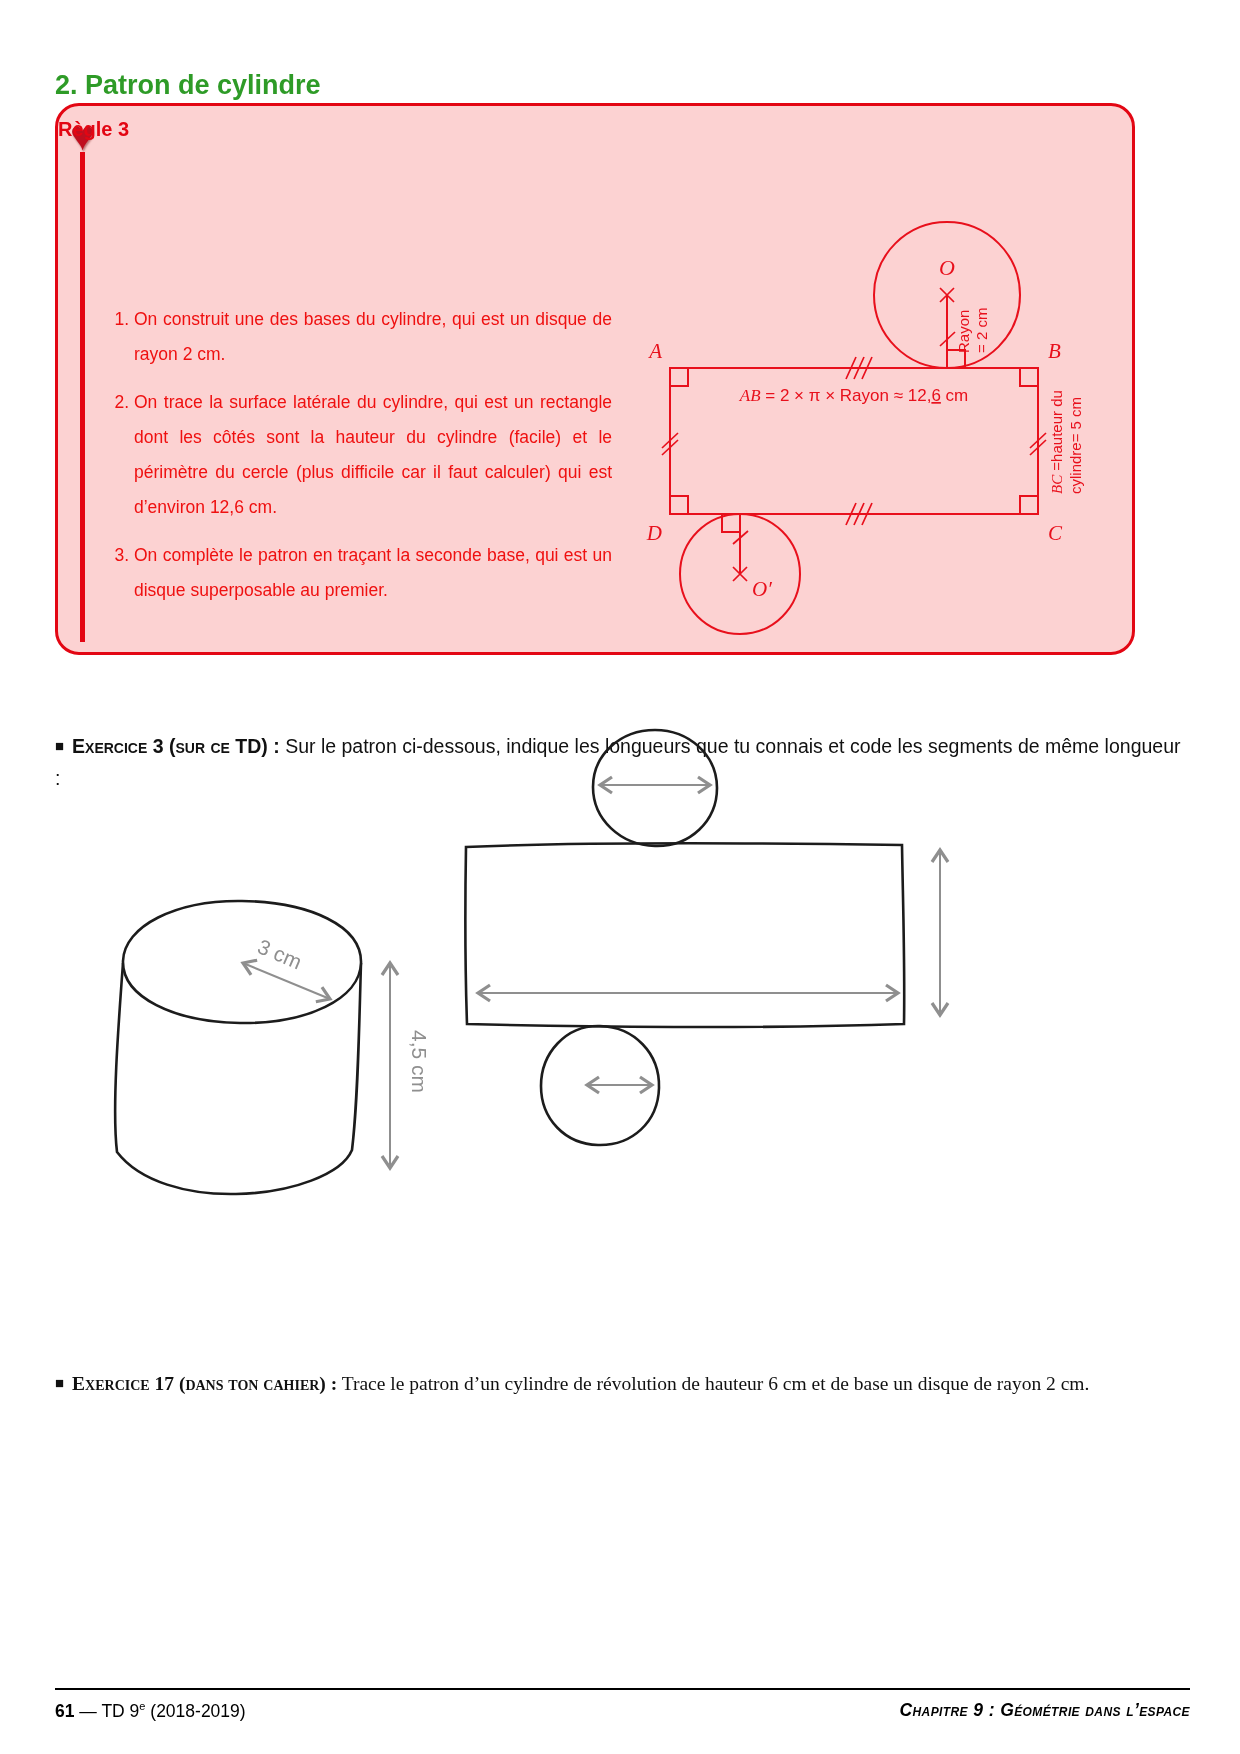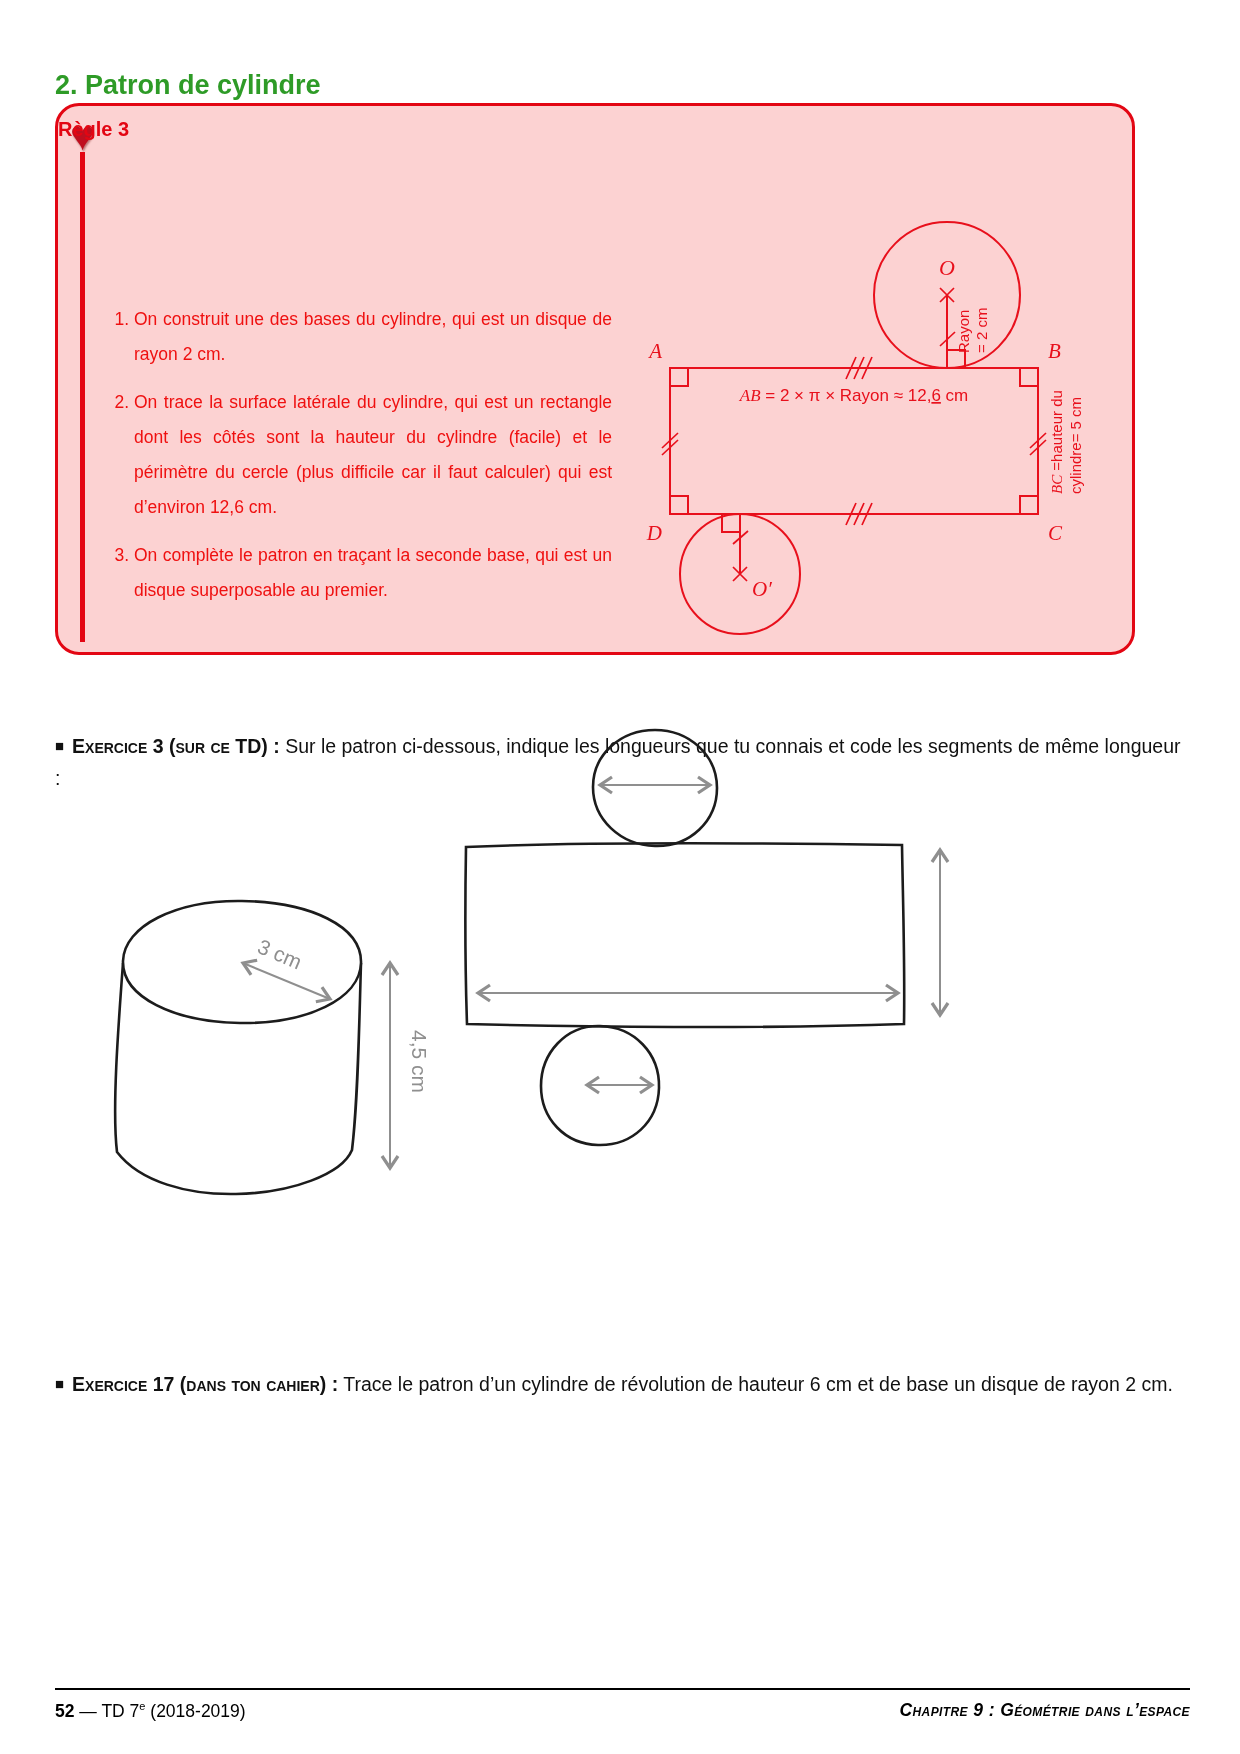--- a/index.html
+++ b/index.html
@@ -22,21 +22,21 @@
   .rule-steps li{margin-bottom:13px;text-align:justify;}
   .diagram-svg{position:absolute;left:507px;top:99px;}
 
   .math-var{font-family:"Liberation Serif",serif;font-style:italic;}
 
   
   .exercise{position:absolute;left:55px;width:1135px;font-size:19.5px;line-height:1.65;color:#111;}
   .ex-bullet{font-size:15px;position:relative;top:-2px;margin-right:8px;}
   .ex-label{font-weight:bold;font-variant:small-caps;}
   .ex16{top:710px;}
-  .ex17{top:1348px;}
+  .ex17{top:1348px;font-family:Liberation Serif, serif;}
   .figure-svg{position:absolute;left:60px;top:700px;}
 
   
   .footer{position:absolute;left:55px;top:1688px;width:1135px;border-top:2.5px solid #000;
     padding-top:10px;display:flex;justify-content:space-between;font-size:17.5px;color:#000;}
   .footer .pageno{font-weight:bold;}
   .footer .chapter{font-variant:small-caps;font-weight:bold;letter-spacing:.4px;font-style:italic;}
   .footer sup{font-size:11px;}
 
   svg text{stroke:none;}
@@ -138,16 +138,16 @@
     <line x1="527" y1="385" x2="592" y2="385" marker-start="url(#ah-s)" marker-end="url(#ah-e)"></line>
   </g>
 </svg>
 
 <p class="exercise ex17">
   <span class="ex-bullet">■</span><span class="ex-label">Exercice 17 (dans ton cahier) :</span><span> Trace le patron d’un cylindre de révolution de hauteur 6 cm et de base un disque de rayon 2 cm.</span>
 </p>
 
 <footer class="footer">
   <span>
-    <span class="pageno">52</span><span> — TD 7</span><sup>e</sup><span> (2018-2019)</span>
+    <span class="pageno">61</span><span> — TD 9</span><sup>e</sup><span> (2018-2019)</span>
   </span>
   <span class="chapter">Chapitre 9 : Géométrie dans l’espace</span>
 </footer>
 
 </body></html>

